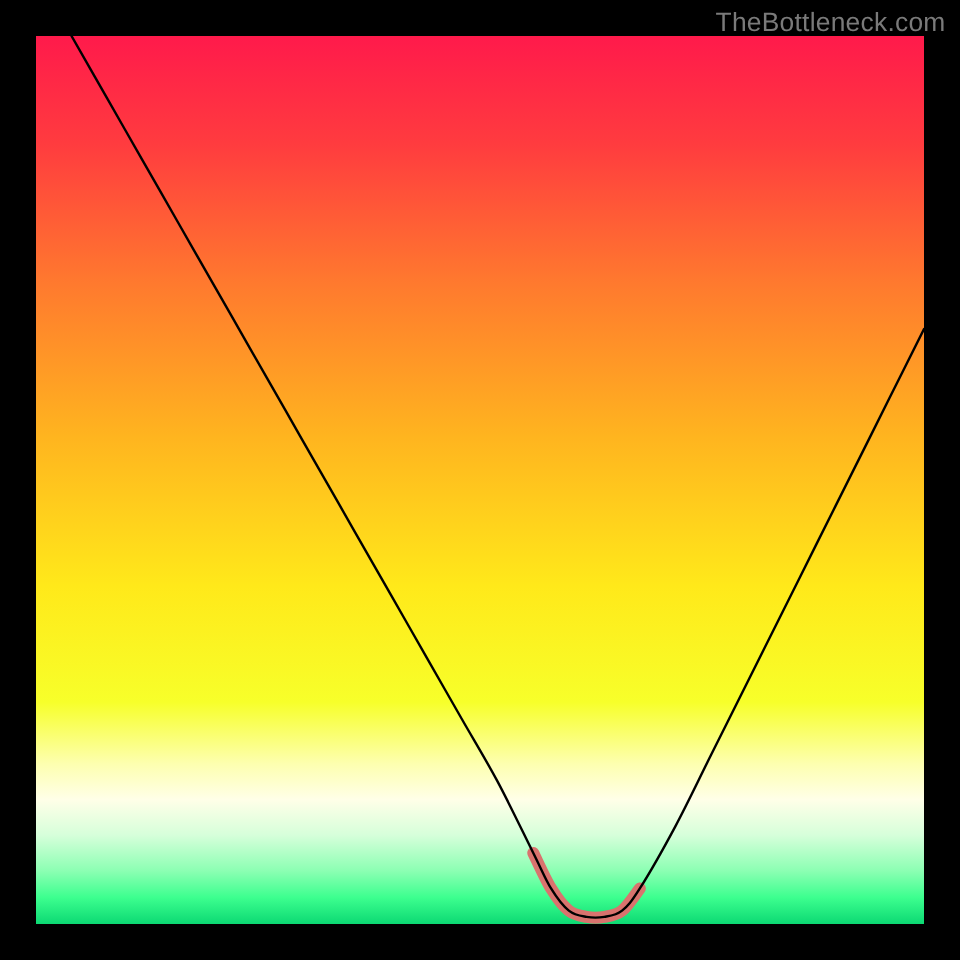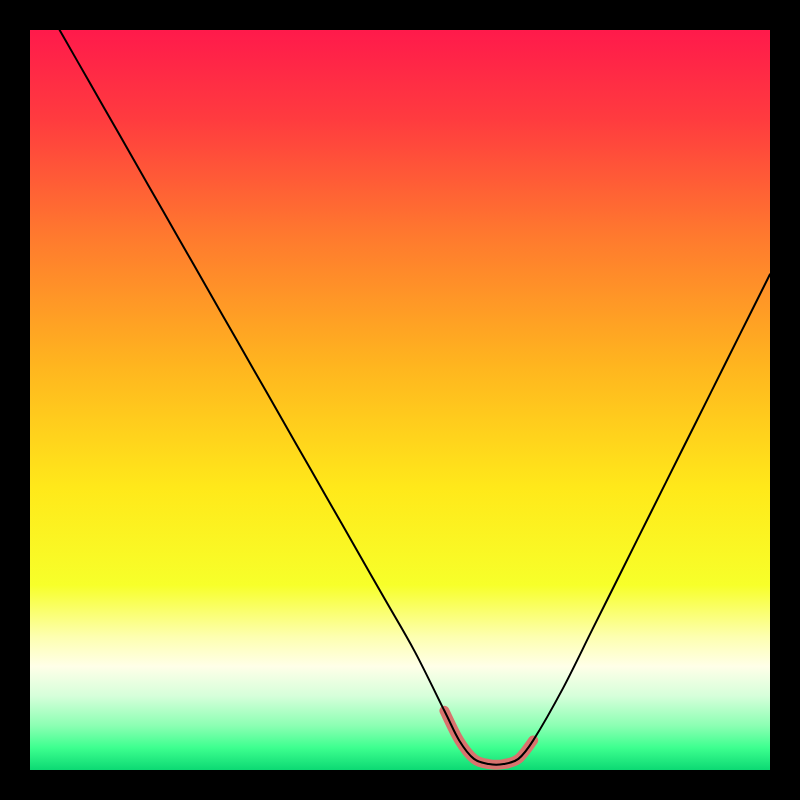--- a/index.html
+++ b/index.html
@@ -38,20 +38,21 @@
     font-weight: 500;
     letter-spacing: 0.2px;
     user-select: none;
   }
 </style>
 </head>
 <body>
 
 <div class="frame">
 
+  <div class="watermark">TheBottleneck.com</div>
 
   <div class="plot-area">
     <svg id="chart-svg" viewBox="0 0 740 740" preserveAspectRatio="none">
       <defs>
         <linearGradient id="bg-grad" x1="0" y1="0" x2="0" y2="1">
             <stop offset="0.0%" stop-color="#ff1a4b"></stop>
             <stop offset="12.0%" stop-color="#ff3b3f"></stop>
             <stop offset="28.0%" stop-color="#ff7a2e"></stop>
             <stop offset="45.0%" stop-color="#ffb41f"></stop>
             <stop offset="62.0%" stop-color="#ffe91a"></stop>

